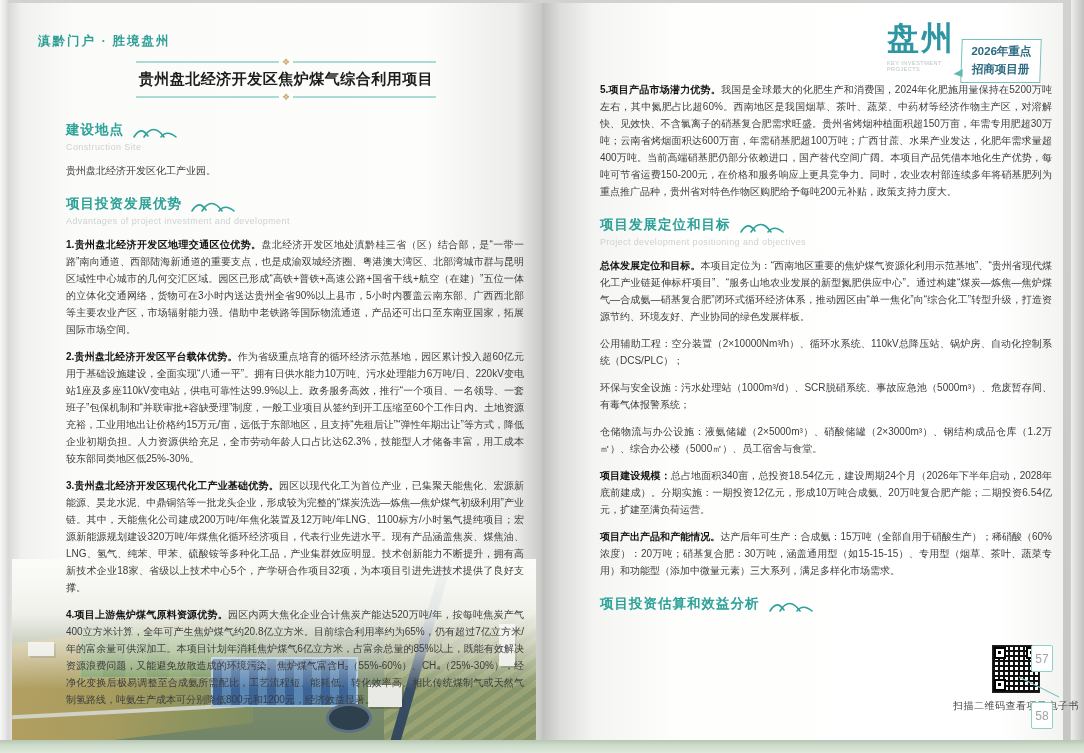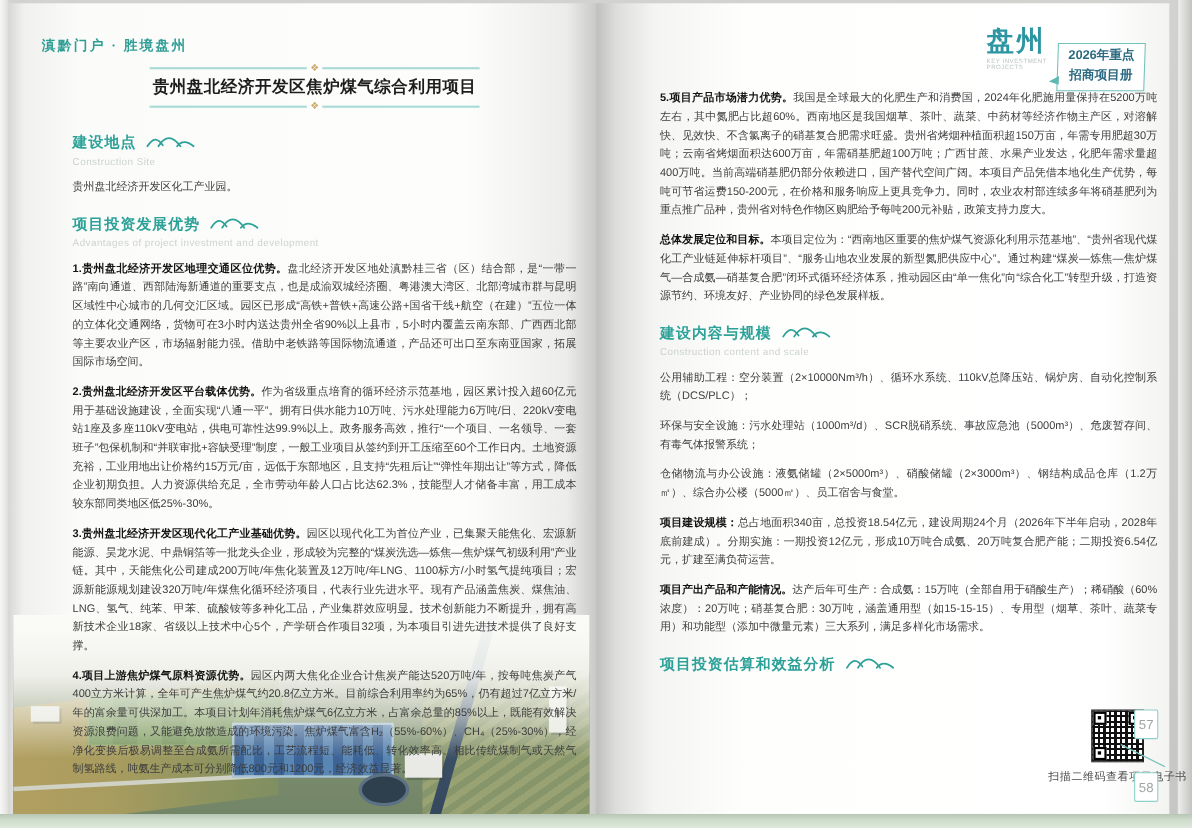--- a/index.html
+++ b/index.html
@@ -15,21 +15,21 @@
   .edge-left { position:absolute; left:0; top:0; width:9px; height:745px;
                background:linear-gradient(90deg,#f7f7f5 0,#e3e3e1 70%,#cfcfcd 100%); }
 
   .page { position:absolute; top:3px; height:740px; }
   .page-left { left:8px; width:534px;
     background:linear-gradient(90deg,#d8d8d6 0,#f0f0ee 2.5%,#fbfbfa 12%,#fdfdfc 78%,#ececea 95%,#c9c9c7 100%); }
   .page-right { left:542px; width:521px;
     background:linear-gradient(90deg,#bfbfbd 0,#dddddb 3.5%,#f4f4f2 10%,#fefefd 26%,#ffffff 88%,#f3f3f1 100%); }
 
   
-  .sec-h { display:flex; align-items:flex-start; gap:8px; color:#2ba198; font-weight:700;
+  .sec-h { display:flex; align-items:flex-end; gap:8px; color:#2ba198; font-weight:700;
            font-size:13.5px; letter-spacing:1px; }
   .sec-en { color:#ccd3d0; font-size:9px; letter-spacing:.4px; margin-top:3px; }
   .sec-block { margin:16px 0 10px 0; }
   p.body { font-size:10px; line-height:17px; color:#3d3d3d; text-align:justify; margin:0 0 10px 0; }
   p.body .lead-b { font-weight:700; color:#141414; }
   p.body .lead-p { color:#3d3d3d; }
 
   
   .slogan { position:absolute; left:30px; top:30px; color:#2f9f96; font-weight:700;
             font-size:12.5px; letter-spacing:2px; font-family:"Liberation Serif", serif; }
@@ -59,21 +59,21 @@
     background:linear-gradient(180deg,#46607a,#33475c); transform:rotate(16deg); }
   .ph-bldg { position:absolute; background:#e9eae6; box-shadow:2px 2px 0 rgba(60,70,60,.35); }
   .ph-clarifier { position:absolute; left:60%; bottom:4%; width:46px; height:30px; border-radius:50%;
     background:#2e3f4e; border:3px solid #5c7183; }
   .ph-road { position:absolute; left:0; bottom:16%; width:60%; height:4px; background:#cfd2c4; transform:rotate(-3deg); }
   .ph-haze { position:absolute; inset:0;
     background:linear-gradient(180deg,rgba(252,252,250,.97) 0%,rgba(250,250,247,.88) 30%,rgba(247,246,240,.5) 52%,rgba(244,244,238,0) 72%); }
 
   
   .logo { position:absolute; right:22px; top:22px; display:flex; align-items:flex-start; gap:6px; z-index:3; }
-  .logo-cn { font-family:Liberation Sans, sans-serif; font-weight:700; font-size:25px; line-height:1;
+  .logo-cn { font-family:Liberation Mono, monospace; font-weight:700; font-size:32px; line-height:1;
              color:#2e96a3; letter-spacing:2px; }
   .logo-en { font-size:5.5px; color:#b9c3c3; letter-spacing:.5px; width:58px; margin-top:3px; }
   .logo-tag { border:1px solid #74c3bc; color:#2b6a80; font-size:11.5px; font-weight:700;
               line-height:1.55; padding:3px 9px; text-align:center; position:relative;
               margin-top:14px; background:#ffffff; transform:skewX(-2deg); }
   .logo-tag::before { content:""; position:absolute; left:-8px; bottom:5px; border-style:solid;
               border-width:5px 9px 3px 0; border-color:transparent #5fb9b0 transparent transparent; }
   .content-right { position:absolute; left:58px; top:78px; width:452px; }
 
   .qr-zone { position:absolute; left:404px; top:642px; width:140px; text-align:center; }
@@ -170,33 +170,33 @@
       </div>
       <div class="logo-tag">
         <div>2026年重点</div>
         <div>招商项目册</div>
       </div>
     </div>
 
     <div class="content-right">
       <p class="body"><span class="lead-b">5.项目产品市场潜力优势。</span><span>我国是全球最大的化肥生产和消费国，2024年化肥施用量保持在5200万吨左右，其中氮肥占比超60%。西南地区是我国烟草、茶叶、蔬菜、中药材等经济作物主产区，对溶解快、见效快、不含氯离子的硝基复合肥需求旺盛。贵州省烤烟种植面积超150万亩，年需专用肥超30万吨；云南省烤烟面积达600万亩，年需硝基肥超100万吨；广西甘蔗、水果产业发达，化肥年需求量超400万吨。当前高端硝基肥仍部分依赖进口，国产替代空间广阔。本项目产品凭借本地化生产优势，每吨可节省运费150-200元，在价格和服务响应上更具竞争力。同时，农业农村部连续多年将硝基肥列为重点推广品种，贵州省对特色作物区购肥给予每吨200元补贴，政策支持力度大。</span></p>
 
+      <div class="sec-block">
+        <div class="sec-h">
+          <span>项目发展定位和目标</span>
+          <svg width="46" height="14" viewBox="0 0 46 14" fill="none" stroke="#2ba198" stroke-width="1.6" stroke-linecap="round">
+            <path d="M2 12 C7 4, 11 4, 16 11"></path>
+              <path d="M12 12 C18 2, 25 2, 32 12"></path>
+              <path d="M29 12 C33 7, 38 7, 44 12"></path>
+          </svg>
+        </div>
+        <div class="sec-en">Project development positioning and objectives</div>
+      </div>
       <p class="body"><span class="lead-b">总体发展定位和目标。</span><span>本项目定位为：“西南地区重要的焦炉煤气资源化利用示范基地”、“贵州省现代煤化工产业链延伸标杆项目”、“服务山地农业发展的新型氮肥供应中心”。通过构建“煤炭—炼焦—焦炉煤气—合成氨—硝基复合肥”闭环式循环经济体系，推动园区由“单一焦化”向“综合化工”转型升级，打造资源节约、环境友好、产业协同的绿色发展样板。</span></p>
 
-      <div class="sec-block">
-        <div class="sec-h">
-          <span>建设内容与规模</span>
-          <svg width="46" height="14" viewBox="0 0 46 14" fill="none" stroke="#2ba198" stroke-width="1.6" stroke-linecap="round">
-            <path d="M2 12 C7 4, 11 4, 16 11"></path>
-              <path d="M12 12 C18 2, 25 2, 32 12"></path>
-              <path d="M29 12 C33 7, 38 7, 44 12"></path>
-          </svg>
-        </div>
-        <div class="sec-en">Construction content and scale</div>
-      </div>
 
       <p class="body"><span class="lead-p">公用辅助工程：</span><span>空分装置（2×10000Nm³/h）、循环水系统、110kV总降压站、锅炉房、自动化控制系统（DCS/PLC）；</span></p>
       <p class="body"><span class="lead-p">环保与安全设施：</span><span>污水处理站（1000m³/d）、SCR脱硝系统、事故应急池（5000m³）、危废暂存间、有毒气体报警系统；</span></p>
       <p class="body"><span class="lead-p">仓储物流与办公设施：</span><span>液氨储罐（2×5000m³）、硝酸储罐（2×3000m³）、钢结构成品仓库（1.2万㎡）、综合办公楼（5000㎡）、员工宿舍与食堂。</span></p>
       <p class="body"><span class="lead-b">项目建设规模：</span><span>总占地面积340亩，总投资18.54亿元，建设周期24个月（2026年下半年启动，2028年底前建成）。分期实施：一期投资12亿元，形成10万吨合成氨、20万吨复合肥产能；二期投资6.54亿元，扩建至满负荷运营。</span></p>
       <p class="body"><span class="lead-b">项目产出产品和产能情况。</span><span>达产后年可生产：合成氨：15万吨（全部自用于硝酸生产）；稀硝酸（60%浓度）：20万吨；硝基复合肥：30万吨，涵盖通用型（如15-15-15）、专用型（烟草、茶叶、蔬菜专用）和功能型（添加中微量元素）三大系列，满足多样化市场需求。</span></p>
 
       <div class="sec-block">
         <div class="sec-h">
           <span>项目投资估算和效益分析</span>

